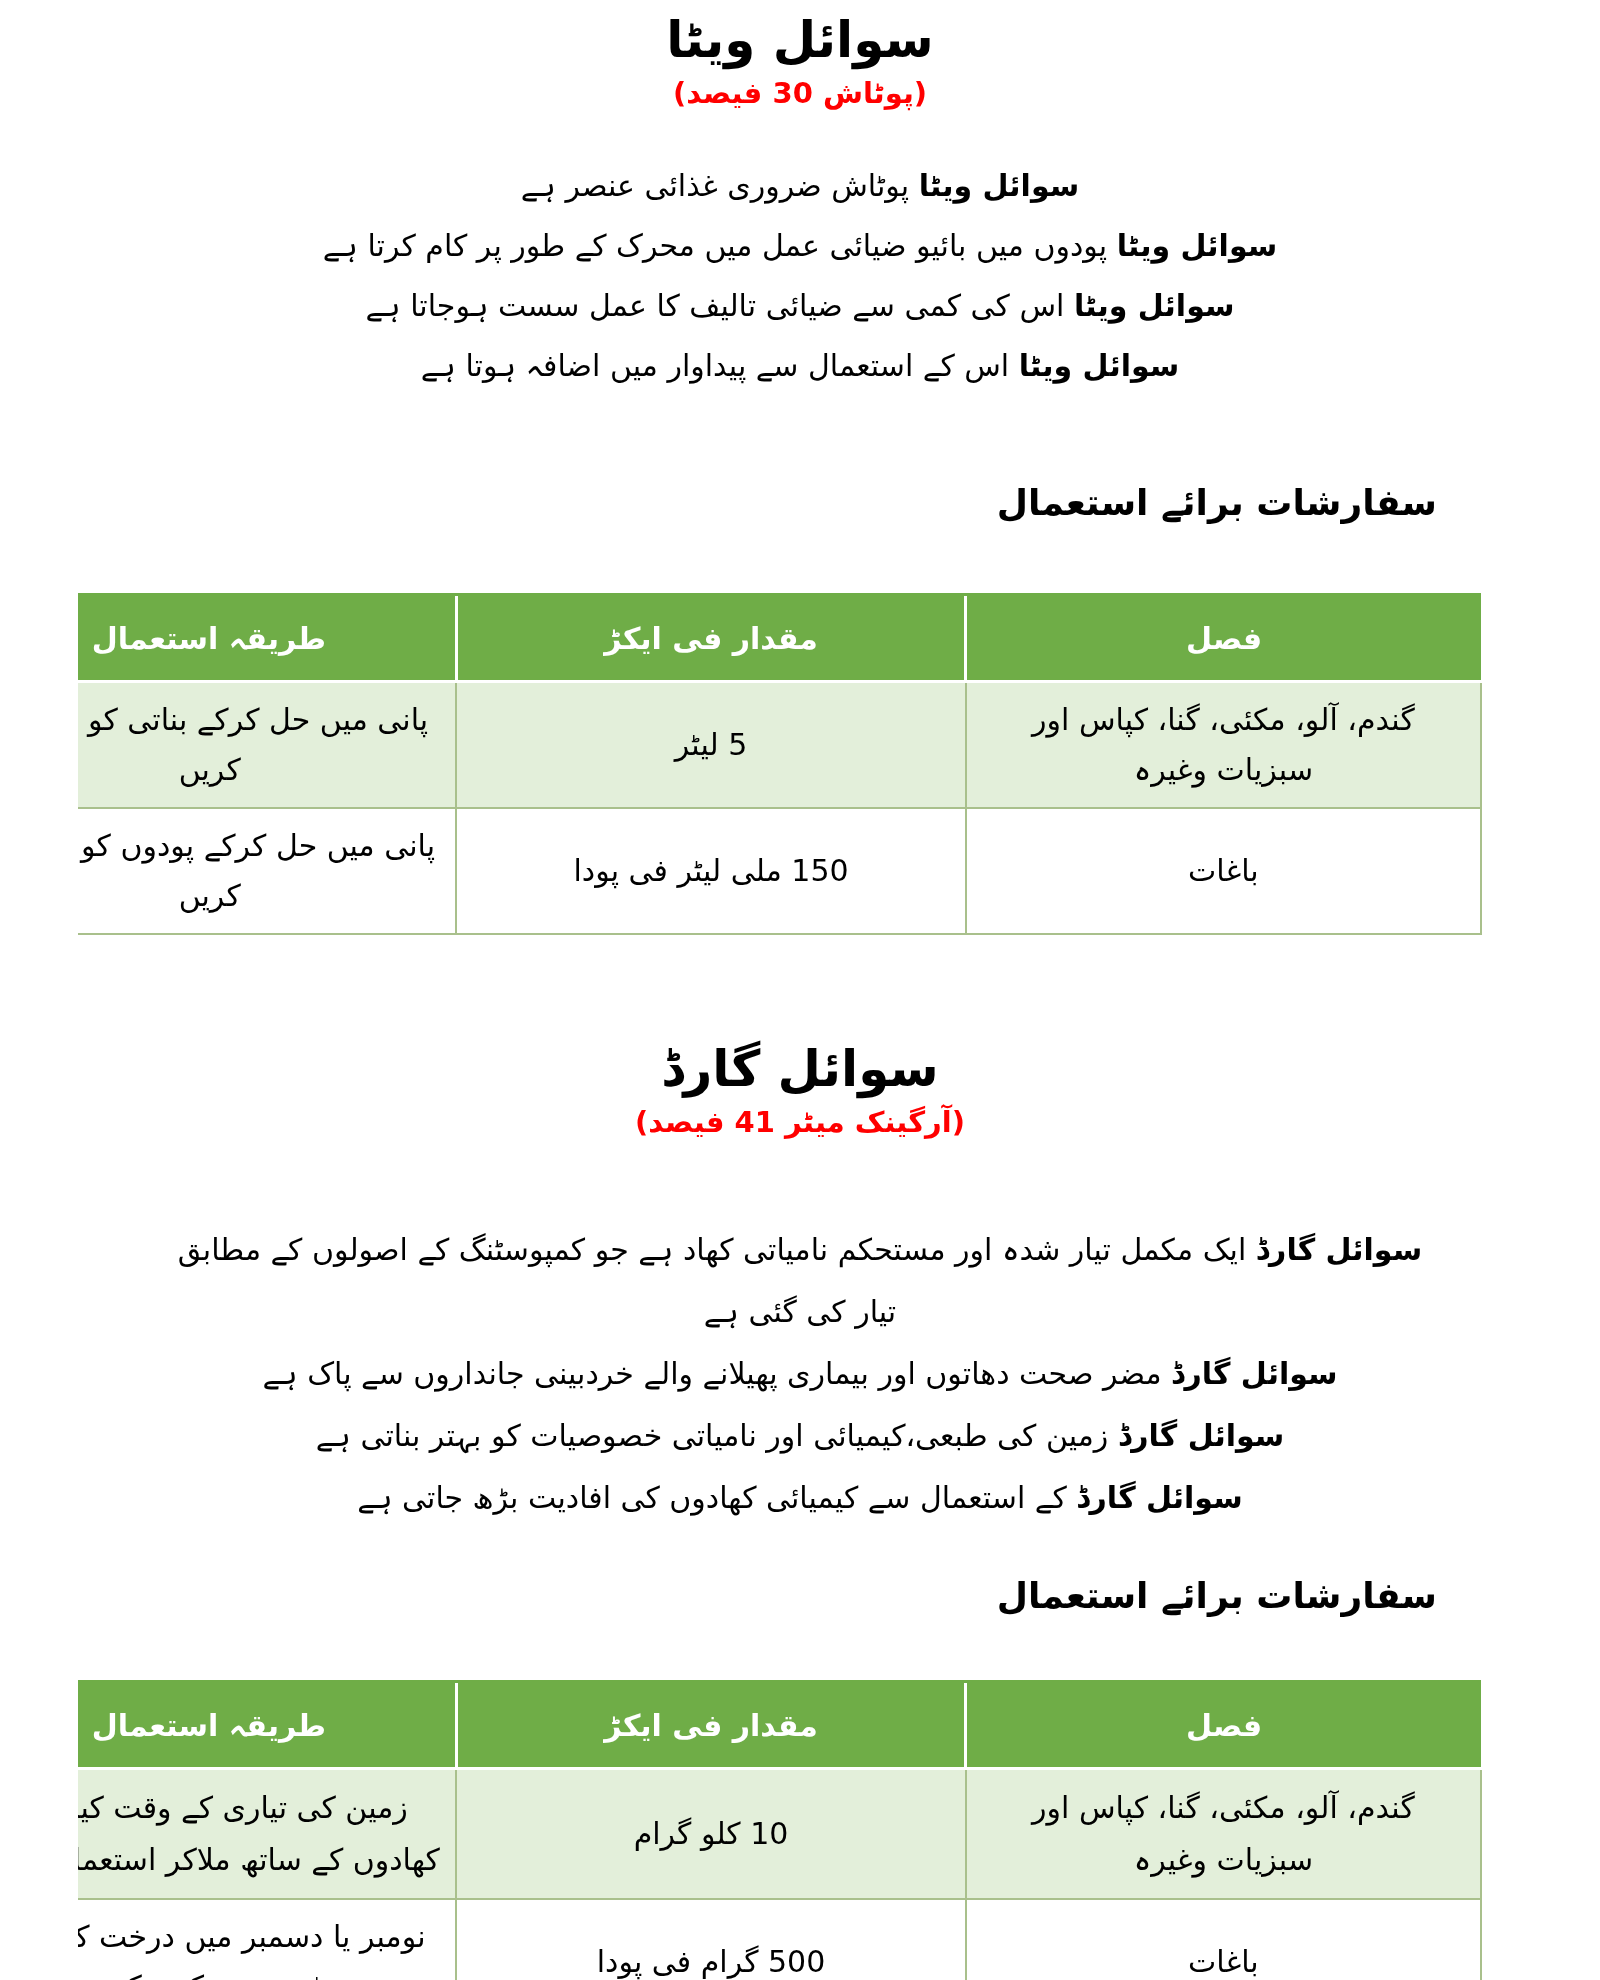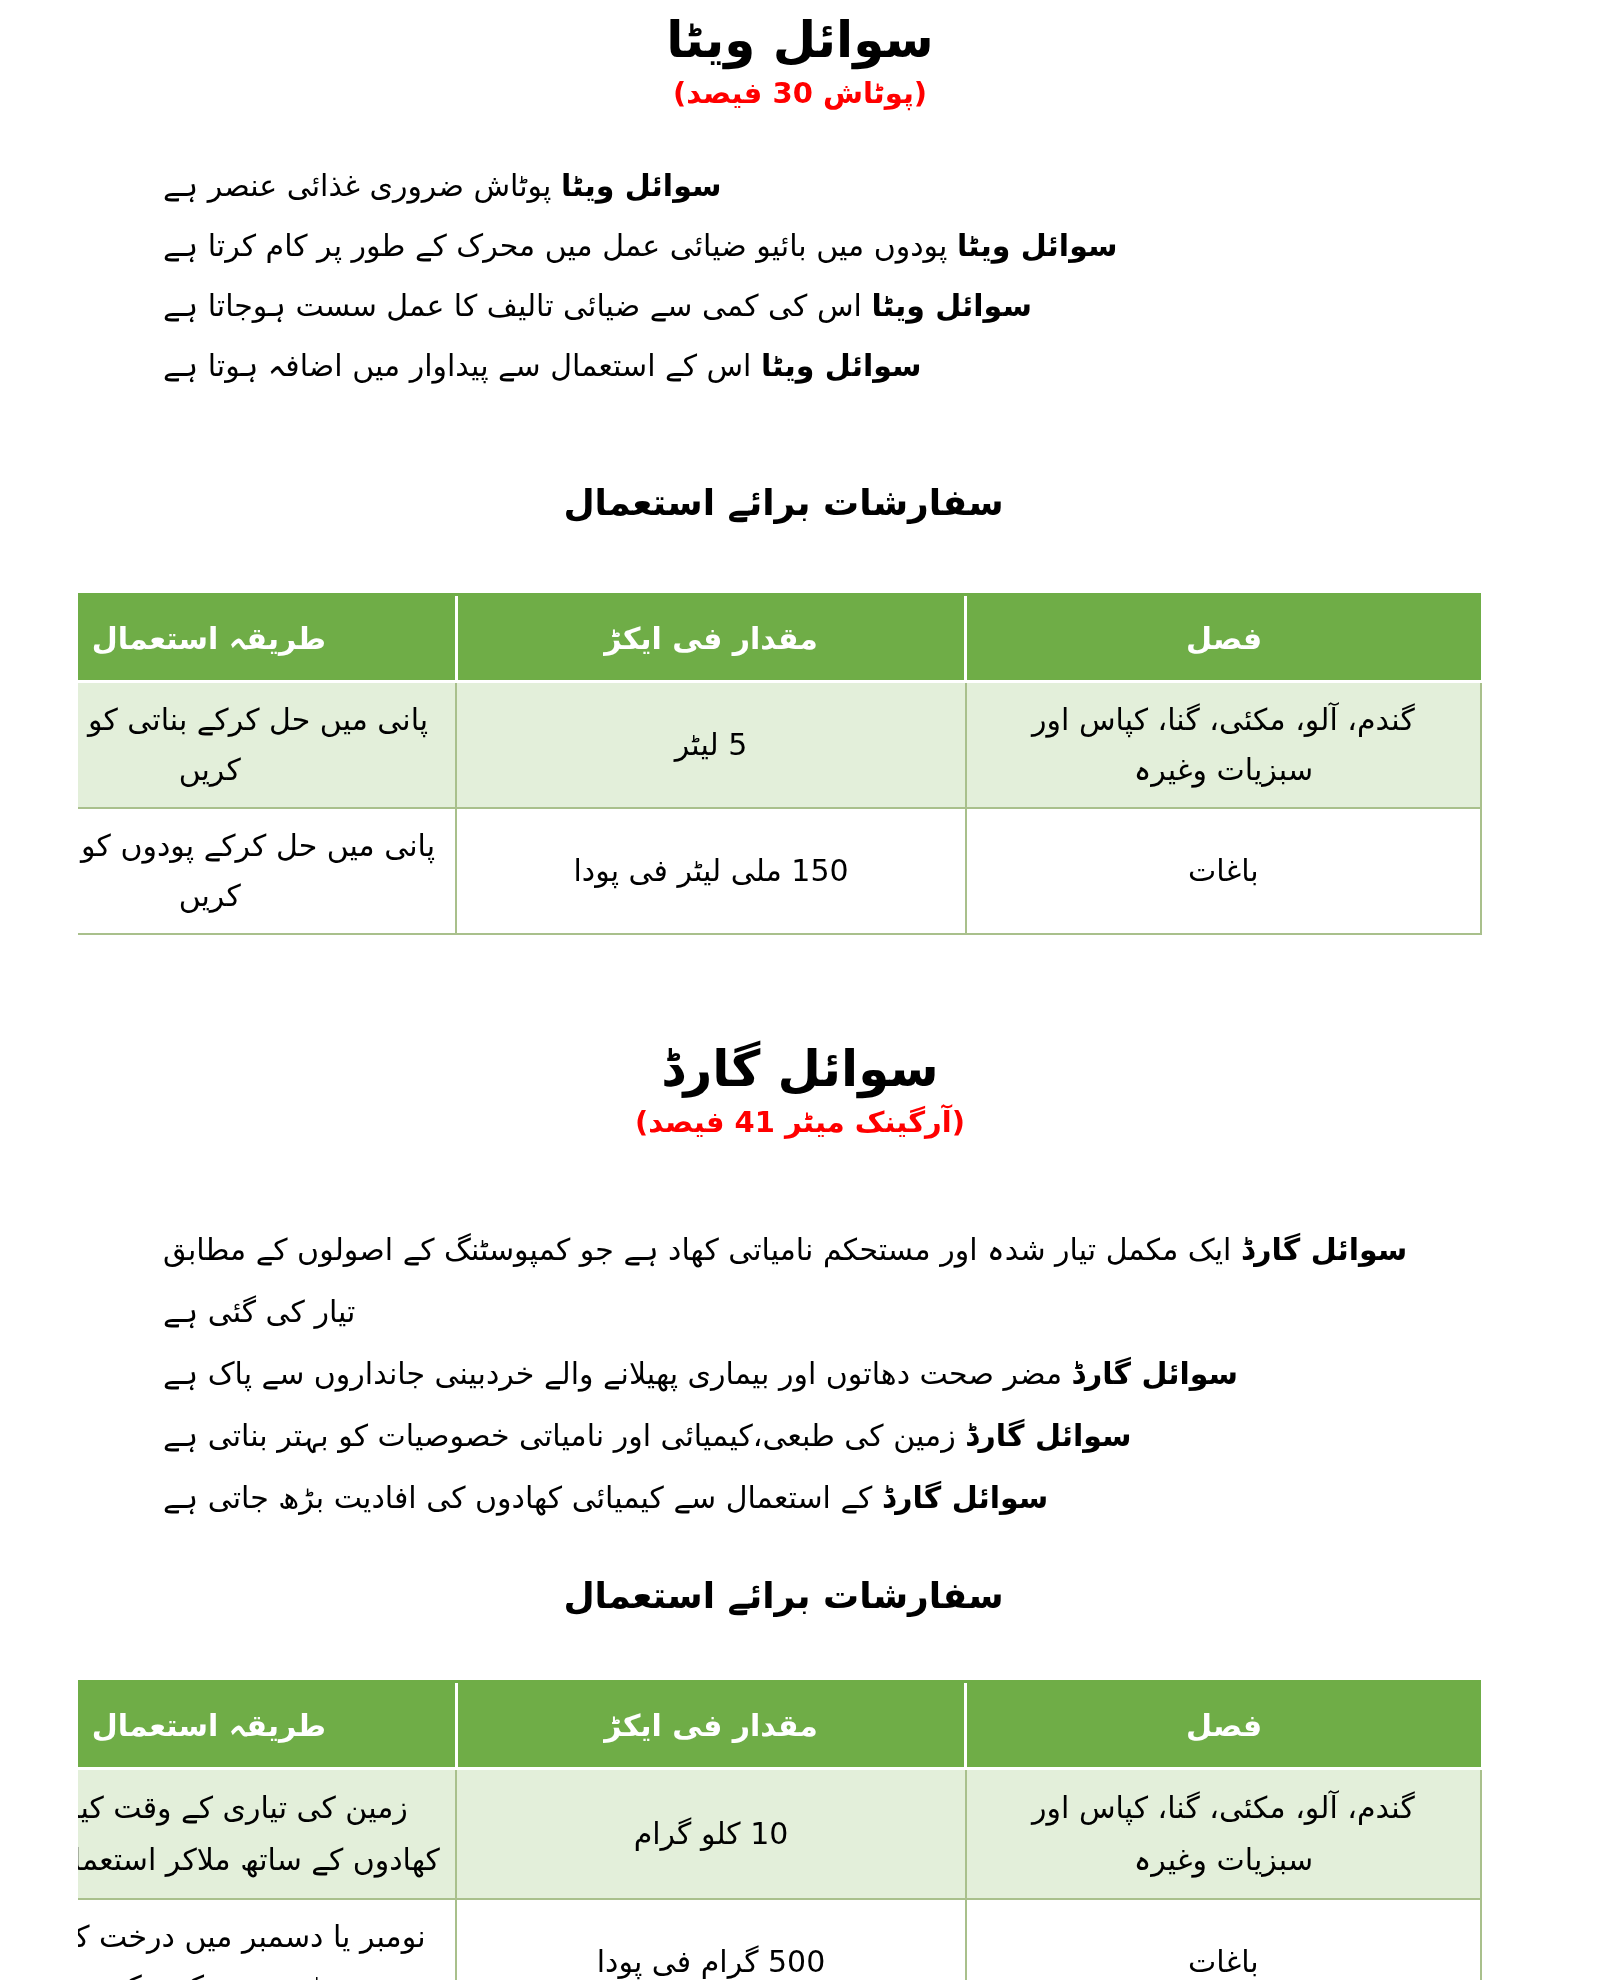--- a/index.html
+++ b/index.html
@@ -29,29 +29,29 @@
     text-align: center;
     font-size: 29px;
     font-weight: bold;
     color: #ff0000;
     margin-top: 6px;
   }
   .features {
     margin: 46px 85px 0 85px;
     font-size: 30px;
     line-height: 60px;
-    text-align: left;
+    text-align: center;
   }
   .features .feature-line { white-space: normal; }
   .features .prefix { font-weight: bold; }
   .reco-heading {
-    margin: 86px 118px 0 85px;
+    margin: 86px 85px 0 85px;
     font-size: 36px;
     font-weight: bold;
-    text-align: center;
+    text-align: right;
   }
   table.reco-table {
     width: 1520px;
     margin: 70px 40px 0 40px;
     border-collapse: collapse;
     table-layout: fixed;
   }
   table.reco-table th {
     background: #6fad47;
     color: #ffffff;

